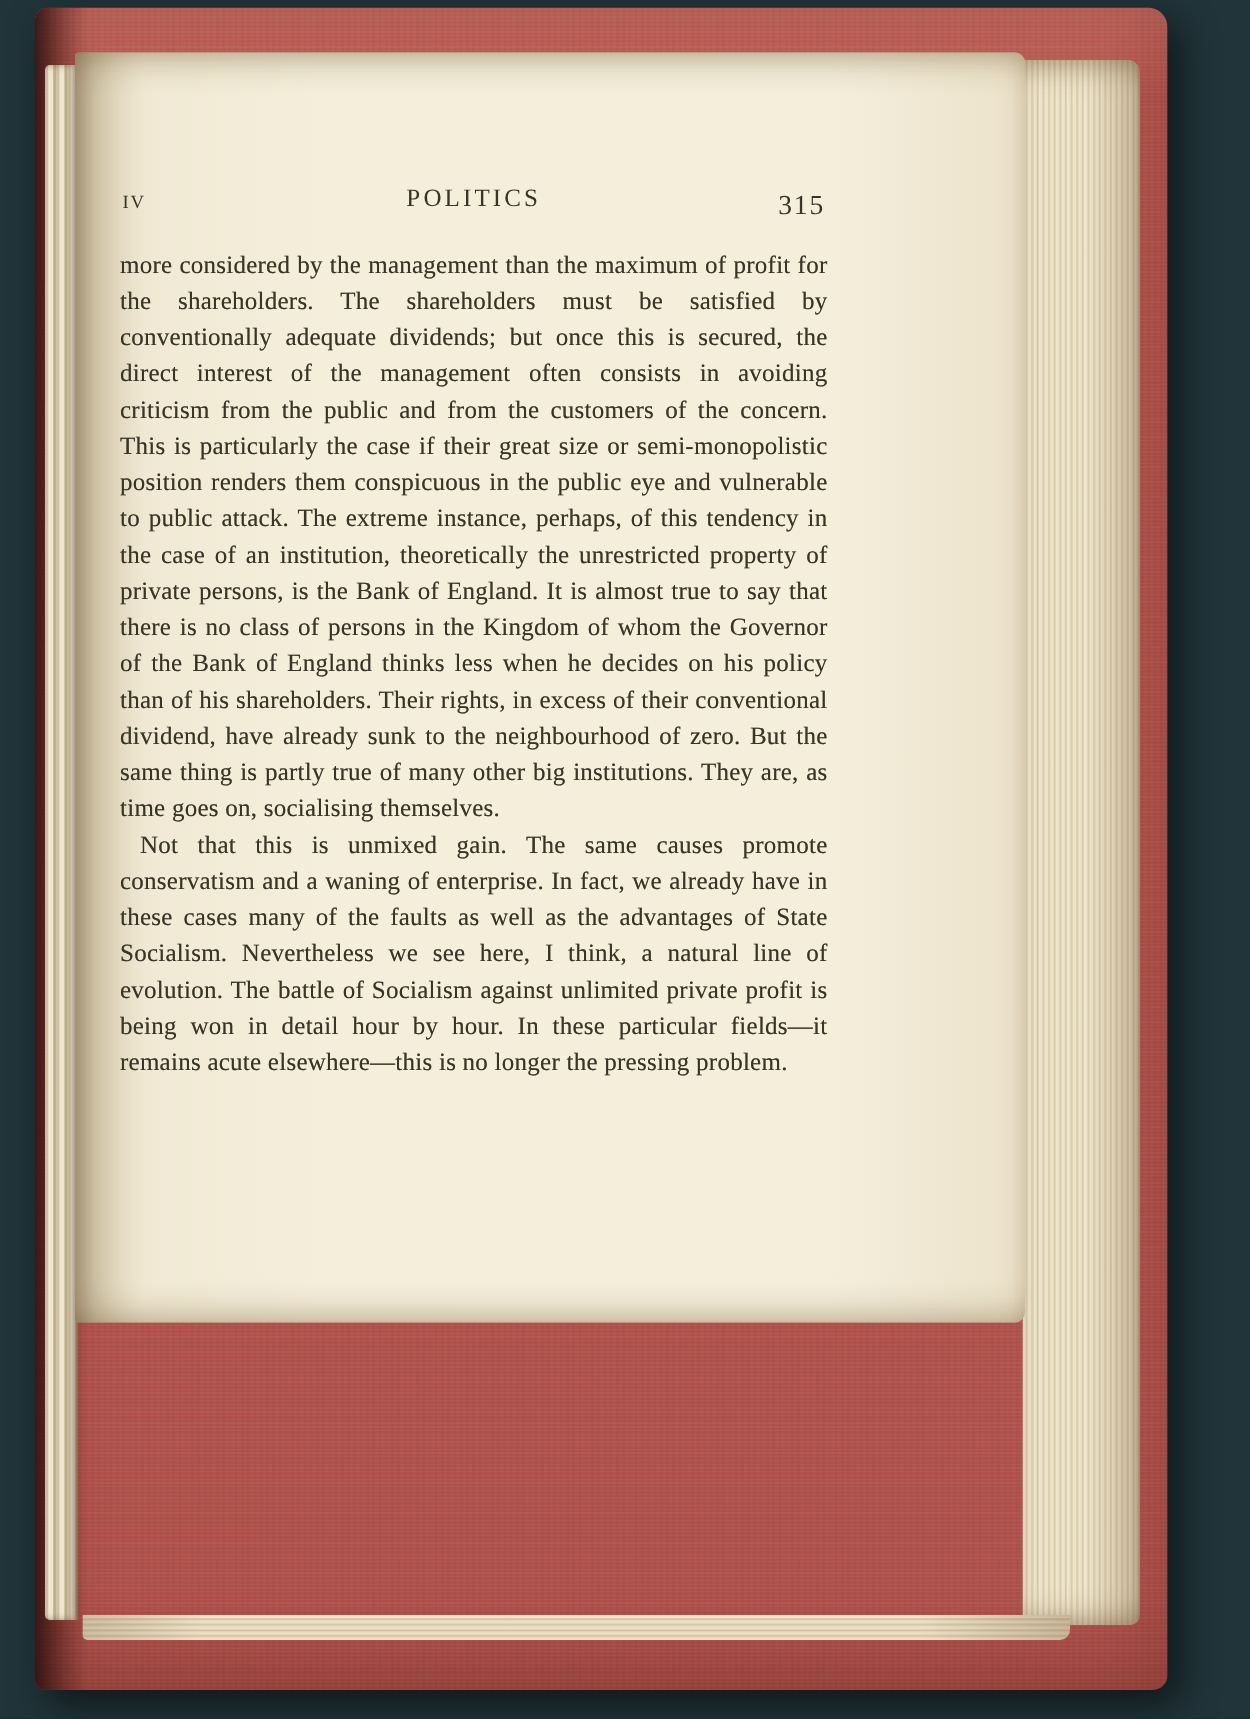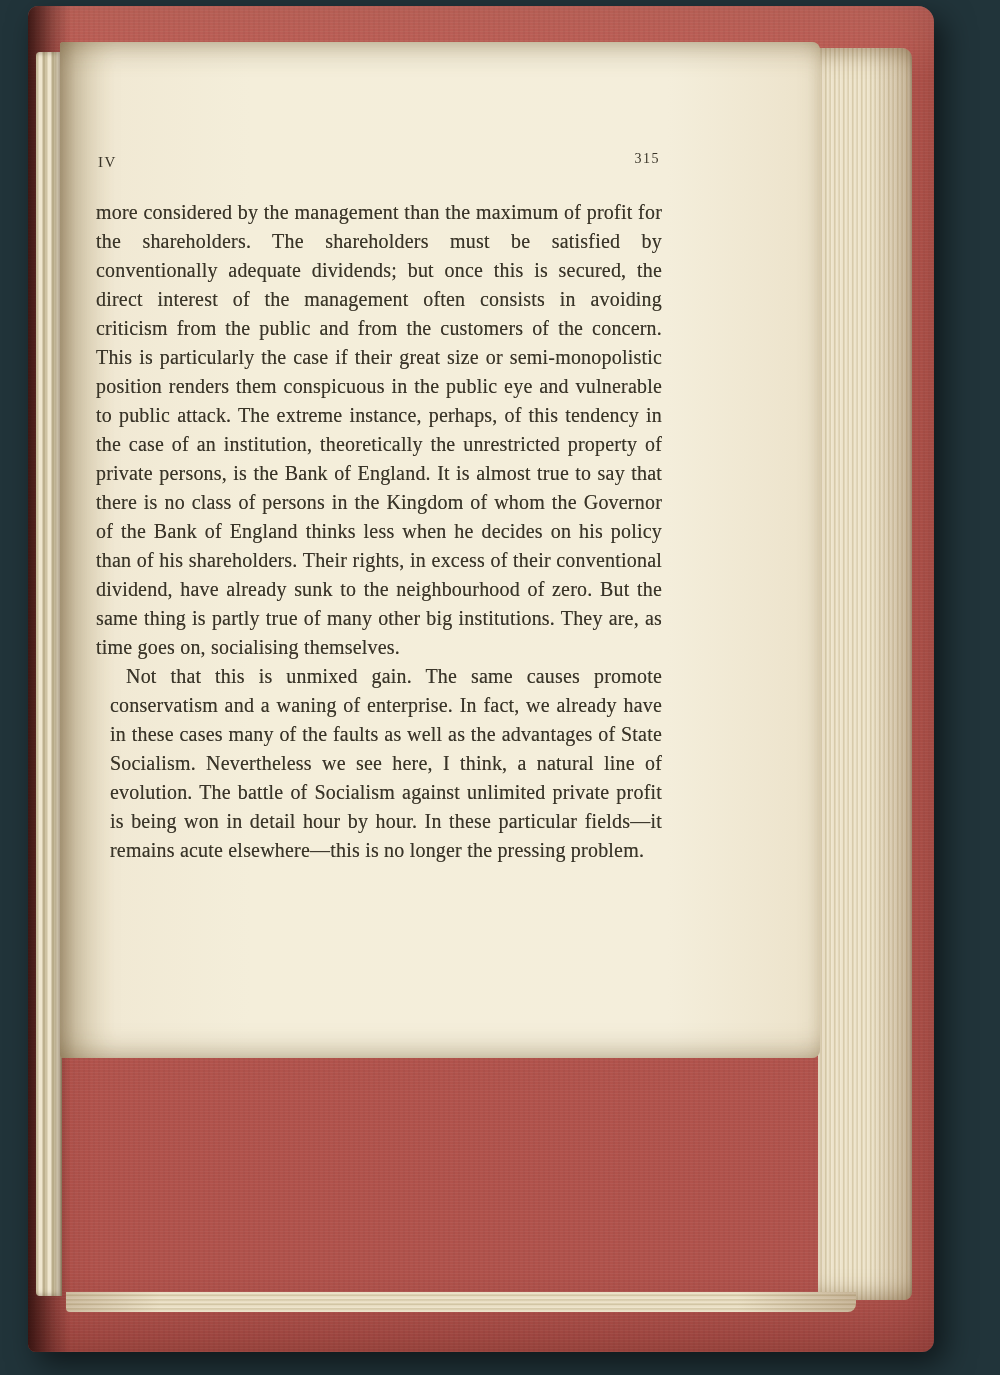--- a/index.html
+++ b/index.html
@@ -80,50 +80,51 @@
     position:absolute;left:2px;top:8px;
     font-size:15px;letter-spacing:1.5px;
   }
   .running-title{
     position:absolute;left:0;right:0;top:2px;
     text-align:center;
     font-size:20px;letter-spacing:2.5px;
   }
   .page-num{
     position:absolute;right:2px;top:5px;
-    font-size:14px;letter-spacing:1.5px;
+    font-size:22px;letter-spacing:1.5px;
   }
   .body-text p{
     margin:0;
     font-size:20px;
     line-height:29px;
     text-align:justify;
     letter-spacing:.2px;
     text-shadow:0 0 .5px rgba(57,52,40,.55);
   }
-  .body-text p.indented{ text-indent:16px;margin-left:14px; }
+  .body-text p.indented{ text-indent:16px; }
 </style>
 </head>
 <body>
 
 <div class="scene">
 
   <div class="cover"></div>
   <div class="spine-shade"></div>
 
   <div class="page-stack"></div>
   <div class="page-stack-bottom"></div>
 
   <div class="gutter-pages"></div>
 
   <div class="page">
     <div class="text-block">
 
       <div class="running-head">
         <span class="chapter-num">IV</span>
+        <span class="running-title">POLITICS</span>
         <span class="page-num">315</span>
       </div>
 
       <div class="body-text">
         <p>more considered by the management than the maximum of profit for the shareholders.  The shareholders must be satisfied by conventionally adequate dividends; but once this is secured, the direct interest of the management often consists in avoiding criticism from the public and from the customers of the concern.  This is particularly the case if their great size or semi-monopolistic position renders them conspicuous in the public eye and vulnerable to public attack.  The extreme instance, perhaps, of this tendency in the case of an institution, theoretically the unrestricted property of private persons, is the Bank of England.  It is almost true to say that there is no class of persons in the Kingdom of whom the Governor of the Bank of England thinks less when he decides on his policy than of his shareholders.  Their rights, in excess of their conventional dividend, have already sunk to the neighbourhood of zero.  But the same thing is partly true of many other big institutions.  They are, as time goes on, socialising themselves.</p>
         <p class="indented">Not that this is unmixed gain.  The same causes promote conservatism and a waning of enterprise.  In fact, we already have in these cases many of the faults as well as the advantages of State Socialism.  Nevertheless we see here, I think, a natural line of evolution.  The battle of Socialism against unlimited private profit is being won in detail hour by hour.  In these particular fields—it remains acute elsewhere—this is no longer the pressing problem.</p>
       </div>
 
     </div>
   </div>

